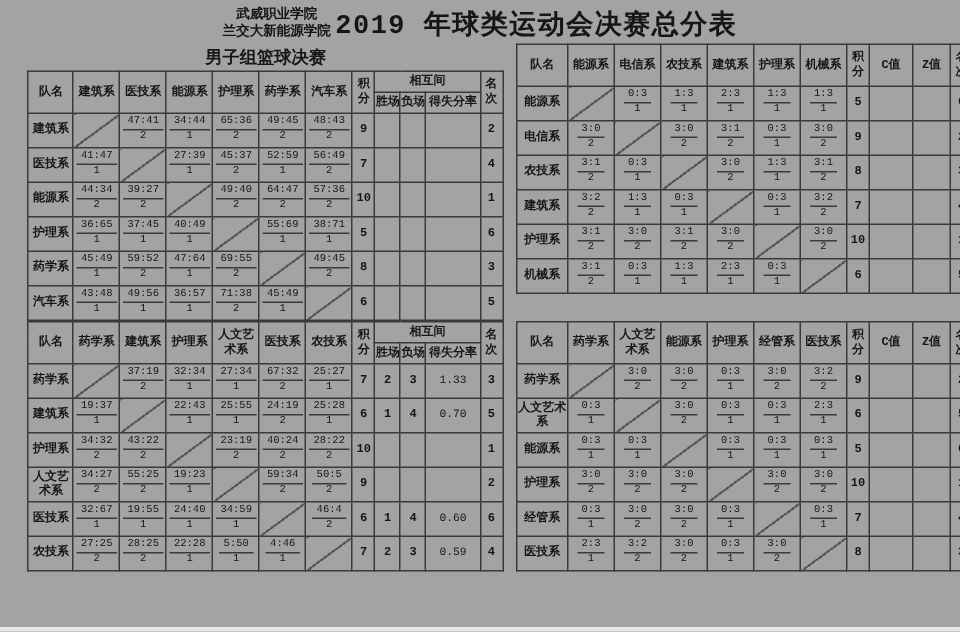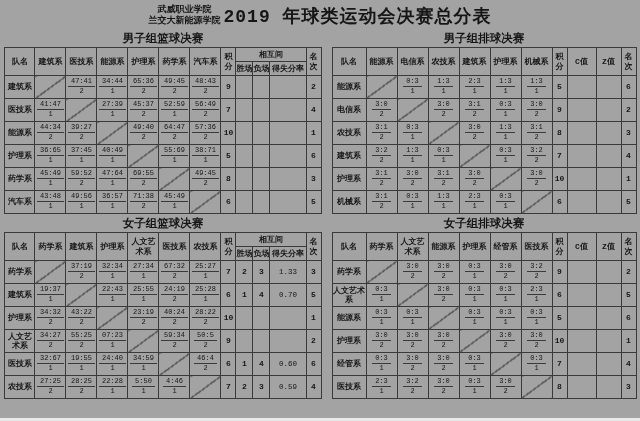--- a/index.html
+++ b/index.html
@@ -1,21 +1,21 @@
 <!DOCTYPE html>
 <html><head>
 <meta charset="utf-8">
 <style>
   html,body{margin:0;padding:0;background:#e9e9e9;}
   .page{width:640px;height:418px;background:#a3a3a3;position:relative;overflow:hidden;
         font-family:Liberation Mono, monospace;color:#161616;box-sizing:border-box;}
   .doc-header{display:flex;justify-content:center;align-items:center;padding:4px 0 1px;}
   .school{font-size:9px;font-weight:bold;line-height:1.25;text-align:center;margin-right:3px;}
   .main-title{font-size:18px;font-weight:bold;letter-spacing:1px;white-space:nowrap;}
-  .grid{display:grid;grid-template-columns:322px 1fr;column-gap:6px;padding:0 2px;}
+  .grid{display:grid;grid-template-columns:322px 1fr;column-gap:6px;padding:0 16px;}
   .tbl-block{min-width:0;}
   .tbl-caption{margin:2px 0 1px;text-align:center;font-size:11.5px;font-weight:bold;}
   table{border-collapse:collapse;table-layout:fixed;margin:0 auto;}
   th,td{border:1px solid #3a3a3a;padding:0;text-align:center;vertical-align:middle;overflow:hidden;}
   th{font-size:8px;font-weight:bold;word-break:break-all;line-height:1.15;}
   td{font-size:7px;line-height:1.1;}
   td.team{font-size:8px;font-weight:bold;word-break:break-all;line-height:1.15;}
   tbody td{height:22px;}
   .bb thead th{height:13px;}
   .vb thead th{height:27px;}
@@ -310,21 +310,20 @@
                 <td class="bold-num"></td>
                 <td class="bold-num"></td>
                 <td class="ratio-num"></td>
                 <td class="bold-num">5</td>
               </tr>
             </tbody>
           </table>
         </div>
     </section>
     <section class="tbl-block">
-      <h3 class="tbl-caption">男子组排球决赛</h3>
       <div class="tbl-host">
           <table class="vb" style="width: 304px;">
             <colgroup>
               <col style="width: 34px;">
               <col style="width: 31px;">
               <col style="width: 31px;">
               <col style="width: 31px;">
               <col style="width: 31px;">
               <col style="width: 31px;">
               <col style="width: 31px;">
@@ -575,21 +574,20 @@
                 <td class="bold-num">6</td>
                 <td class="bold-num"></td>
                 <td class="bold-num"></td>
                 <td class="bold-num">5</td>
               </tr>
             </tbody>
           </table>
         </div>
     </section>
     <section class="tbl-block">
-      <h3 class="tbl-caption">女子组篮球决赛</h3>
       <div class="tbl-host">
           <table class="bb" style="width: 316px;">
             <colgroup>
               <col style="width: 30px;">
               <col style="width: 31px;">
               <col style="width: 31px;">
               <col style="width: 31px;">
               <col style="width: 31px;">
               <col style="width: 31px;">
               <col style="width: 31px;">
@@ -745,21 +743,21 @@
                   </div>
                 </td>
                 <td>
                   <div class="frac">
                     <span class="s">55:25</span>
                     <span class="p">2</span>
                   </div>
                 </td>
                 <td>
                   <div class="frac">
-                    <span class="s">07:23</span>
+                    <span class="s">19:23</span>
                     <span class="p">1</span>
                   </div>
                 </td>
                 <td class="diag"></td>
                 <td>
                   <div class="frac">
                     <span class="s">59:34</span>
                     <span class="p">2</span>
                   </div>
                 </td>
@@ -851,21 +849,20 @@
                 <td class="bold-num">2</td>
                 <td class="bold-num">3</td>
                 <td class="ratio-num">0.59</td>
                 <td class="bold-num">4</td>
               </tr>
             </tbody>
           </table>
         </div>
     </section>
     <section class="tbl-block">
-      <h3 class="tbl-caption">女子组排球决赛</h3>
       <div class="tbl-host">
           <table class="vb" style="width: 304px;">
             <colgroup>
               <col style="width: 34px;">
               <col style="width: 31px;">
               <col style="width: 31px;">
               <col style="width: 31px;">
               <col style="width: 31px;">
               <col style="width: 31px;">
               <col style="width: 31px;">

